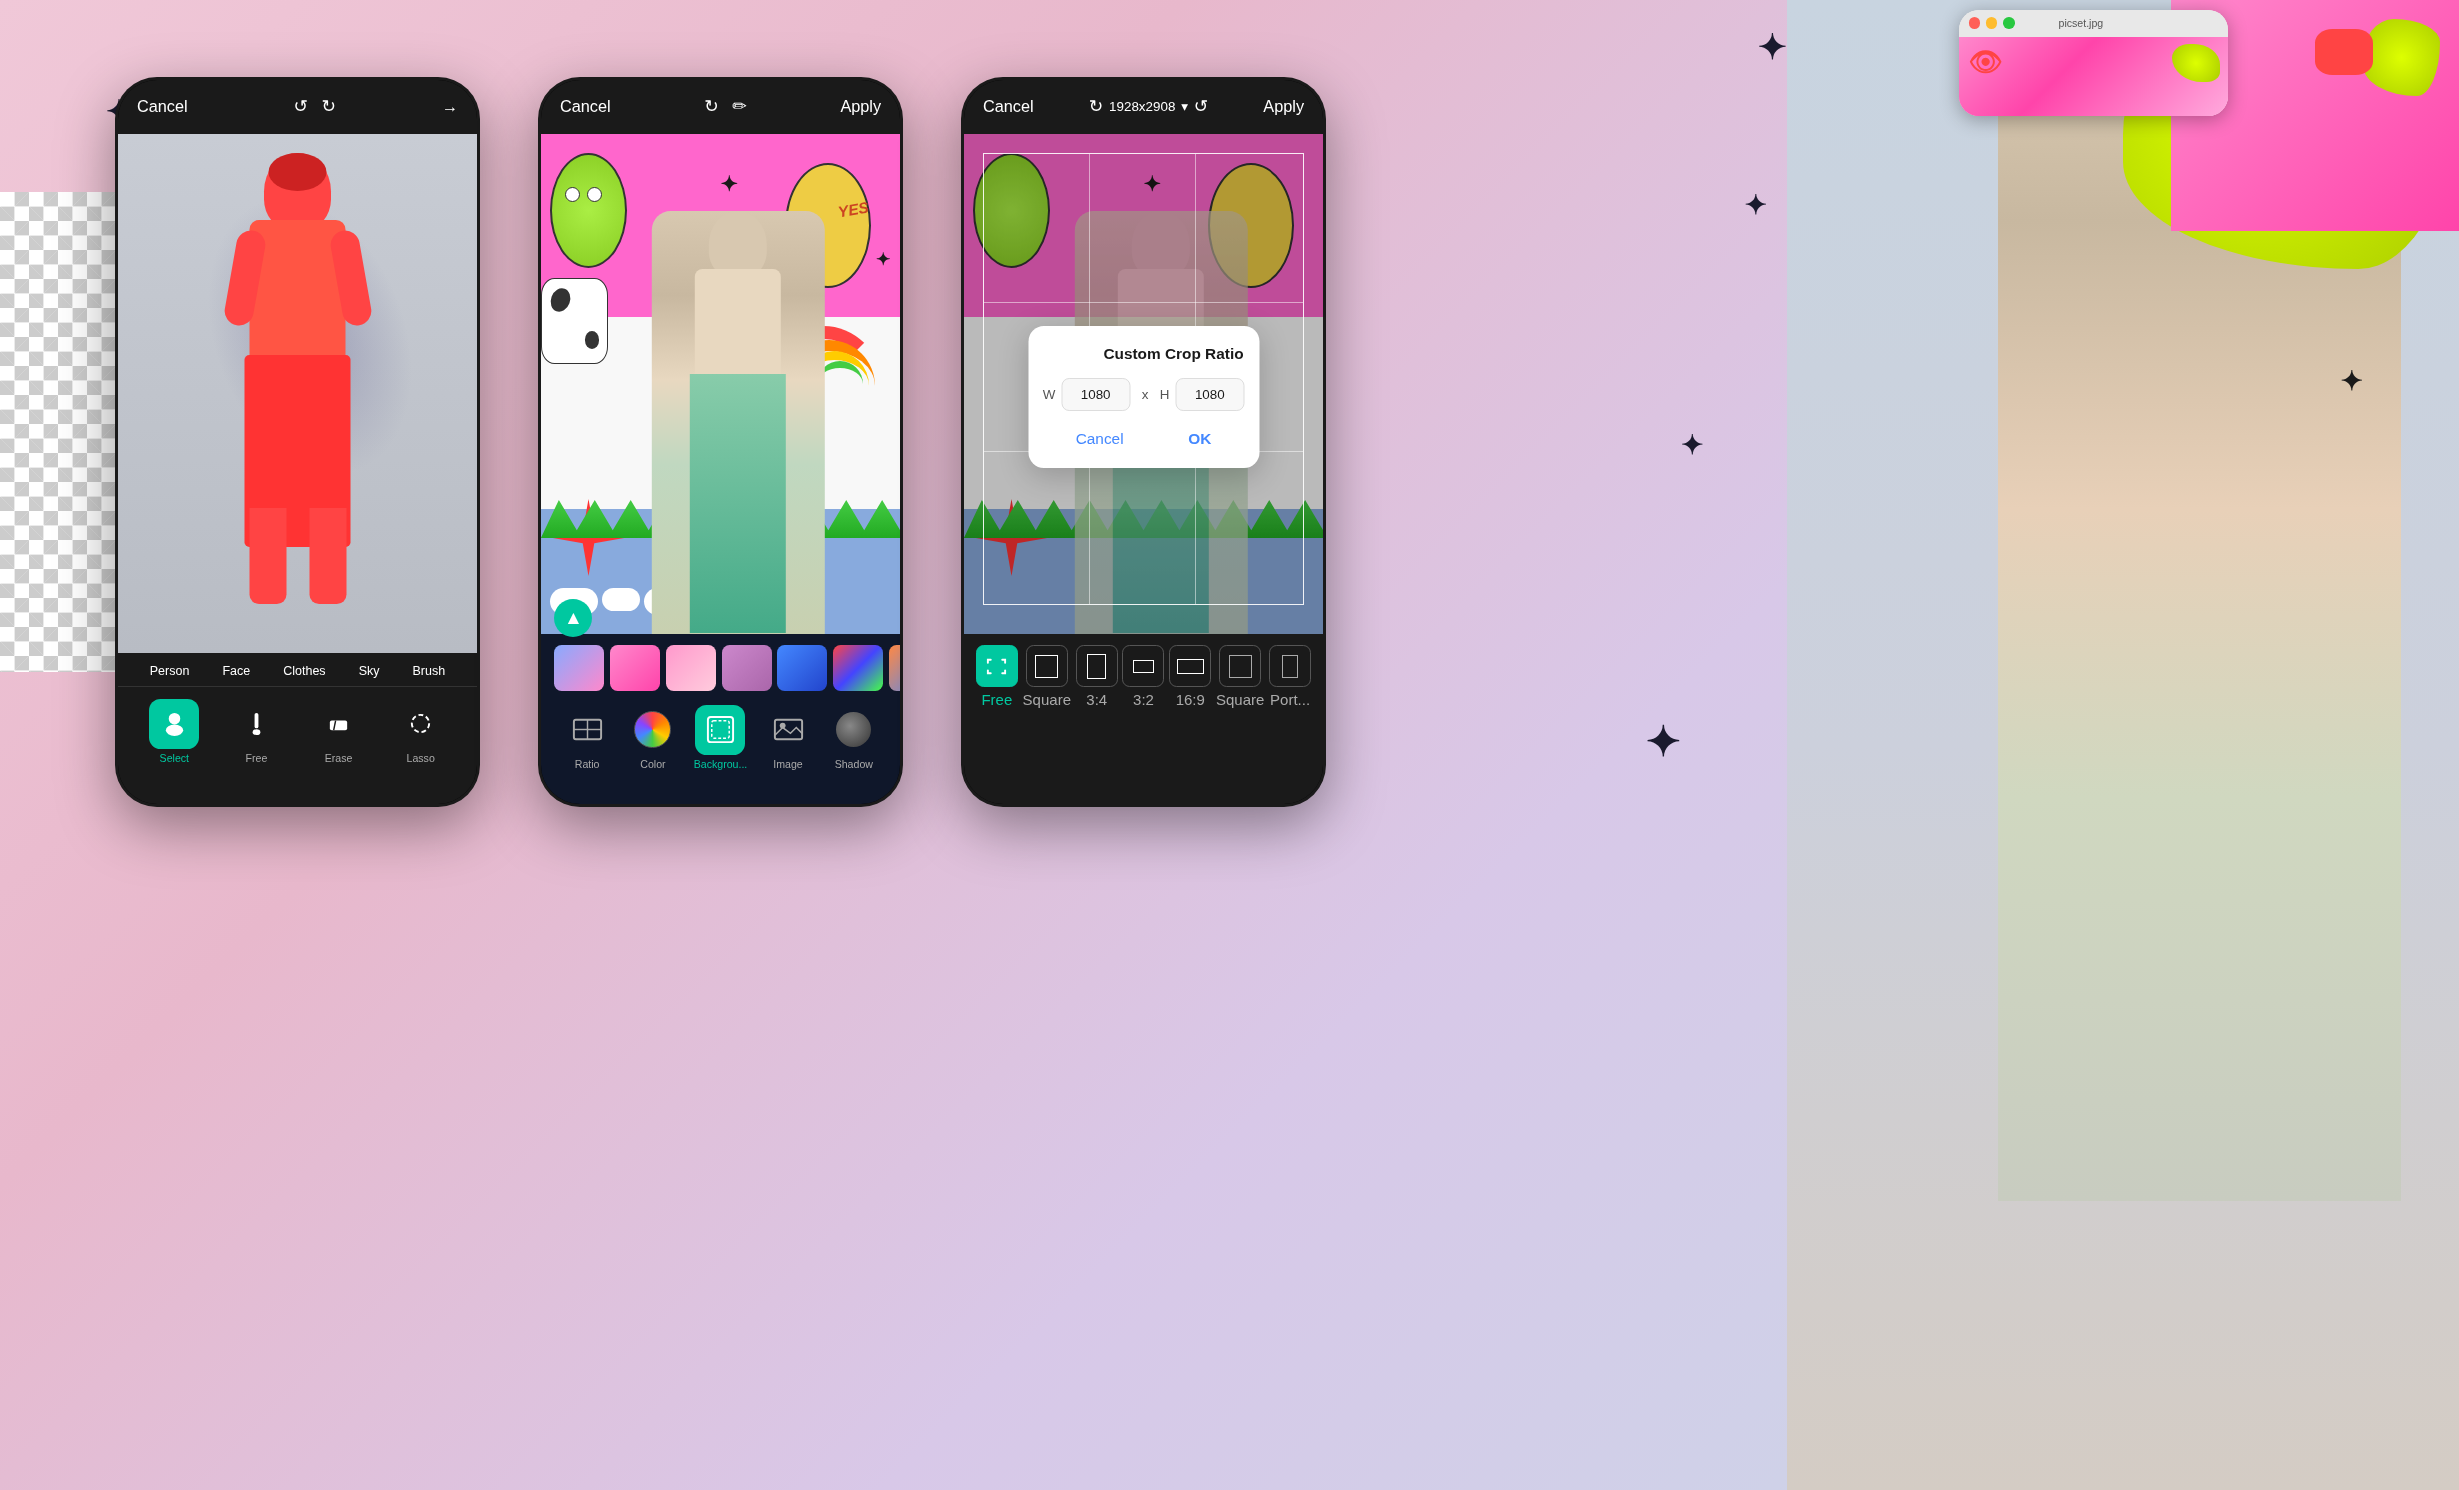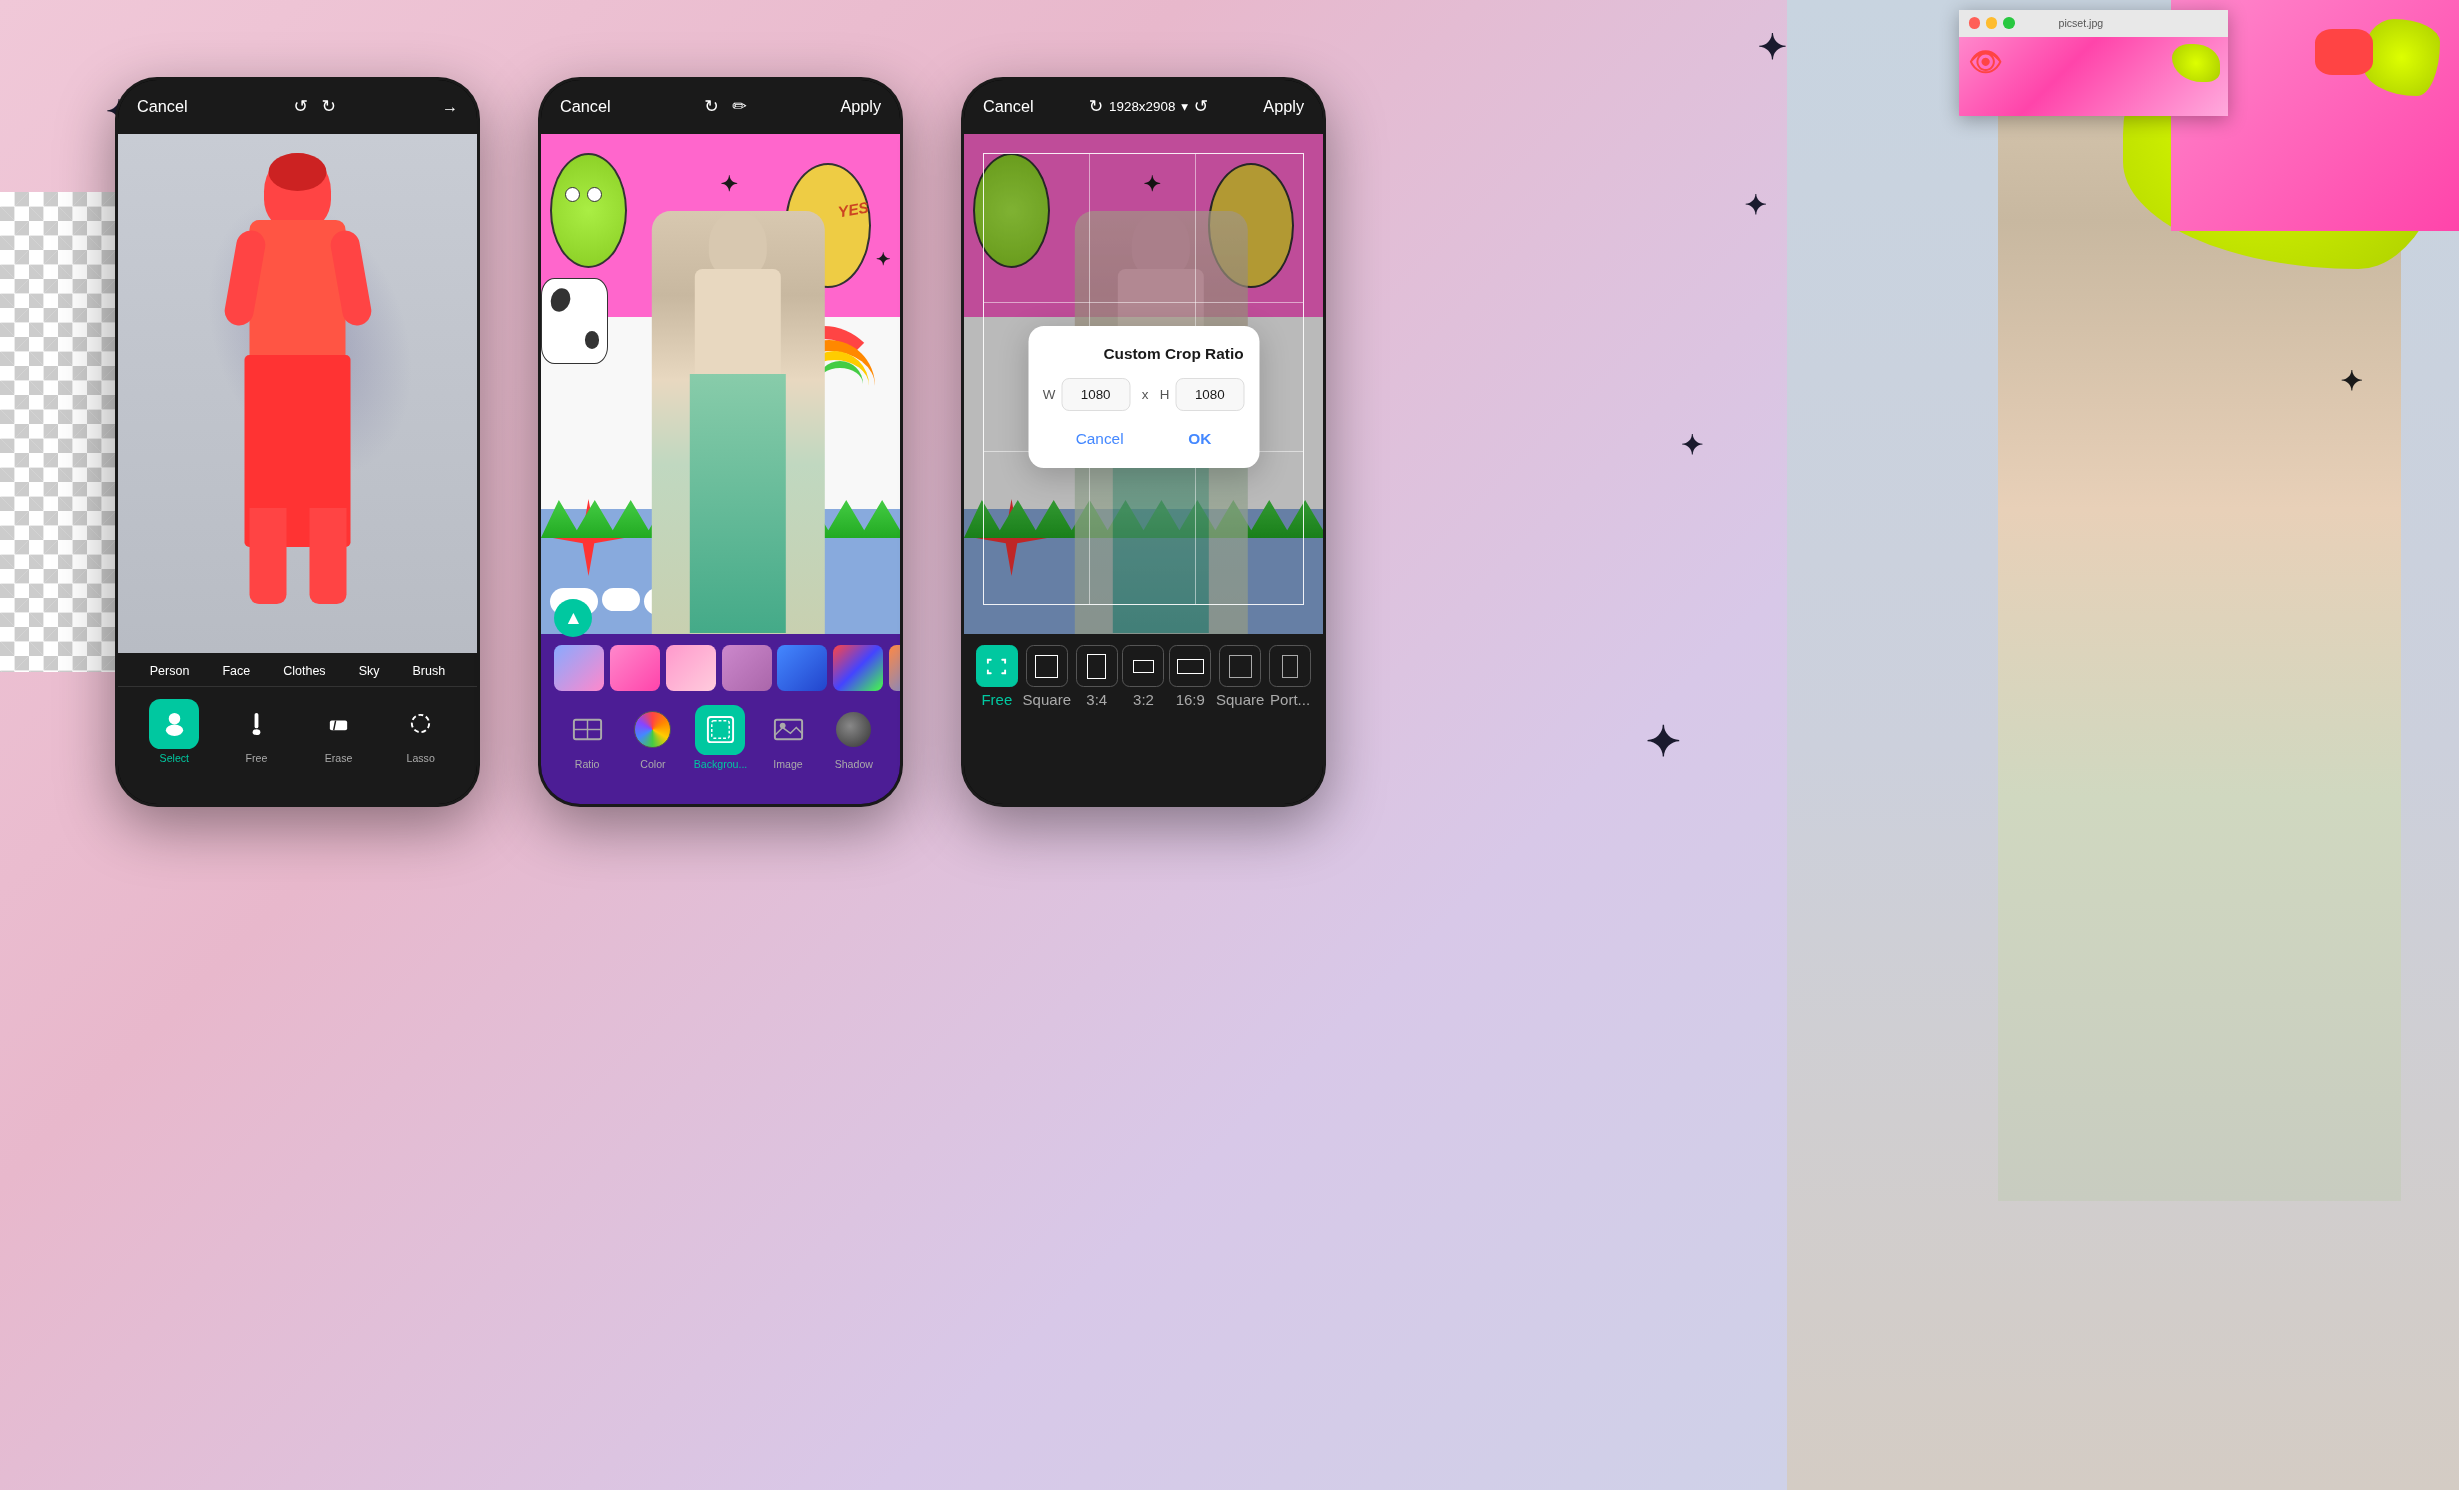--- a/index.html
+++ b/index.html
@@ -185,21 +185,21 @@
     .phone2-image {
       width: 100%;
       height: 500px;
       background: white;
       position: relative;
       overflow: hidden;
     }
 
     
     .phone2-bottom {
-      background: #4c1d95;
+      background: #0f172a;
       height: 231px;
     }
 
     .color-swatches {
       display: flex;
       gap: 5.8px;
       padding: 11.5px 13.4px;
       overflow: hidden;
       height: 63px;
     }
@@ -431,21 +431,21 @@
     }
 
     
     .desktop-window {
       position: absolute;
       right: 231px;
       top: 9.6px;
       width: 269px;
       height: 106px;
       background: #f0f0f0;
-      border-radius: 1px;
+      border-radius: 20px;
       box-shadow: 0 3.8px 19px rgba(0,0,0,0.3);
       z-index: 15;
       overflow: hidden;
     }
 
     .window-titlebar {
       height: 27px;
       background: #e8e8e8;
       display: flex;
       align-items: center;

